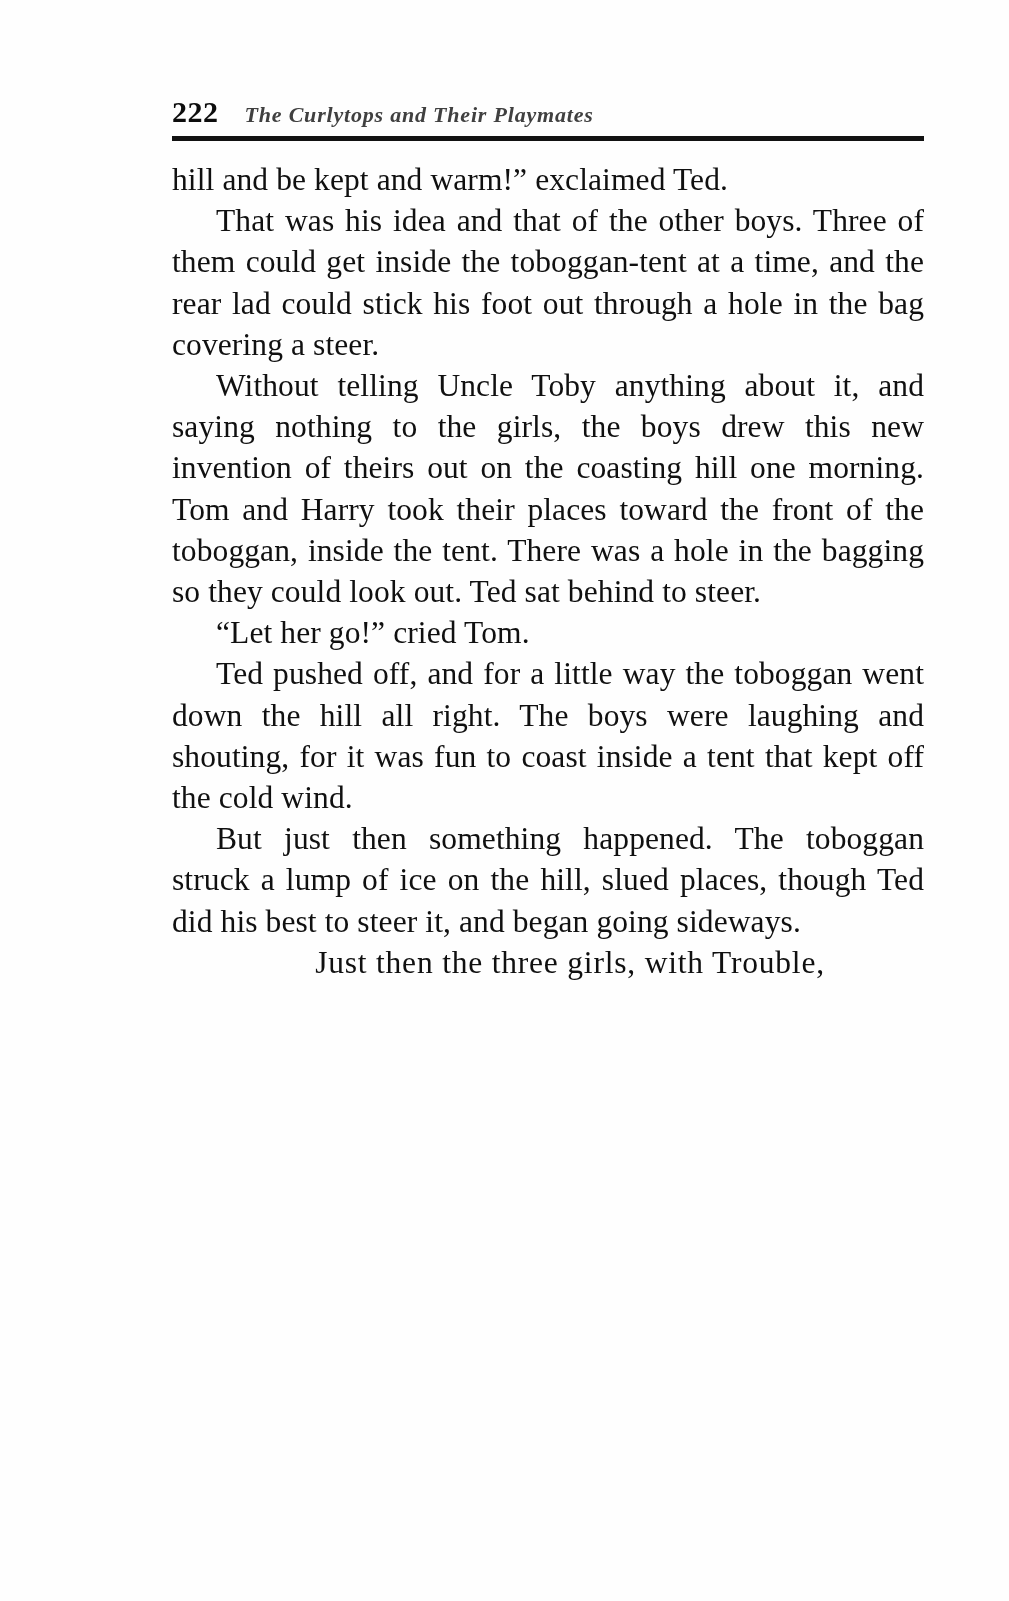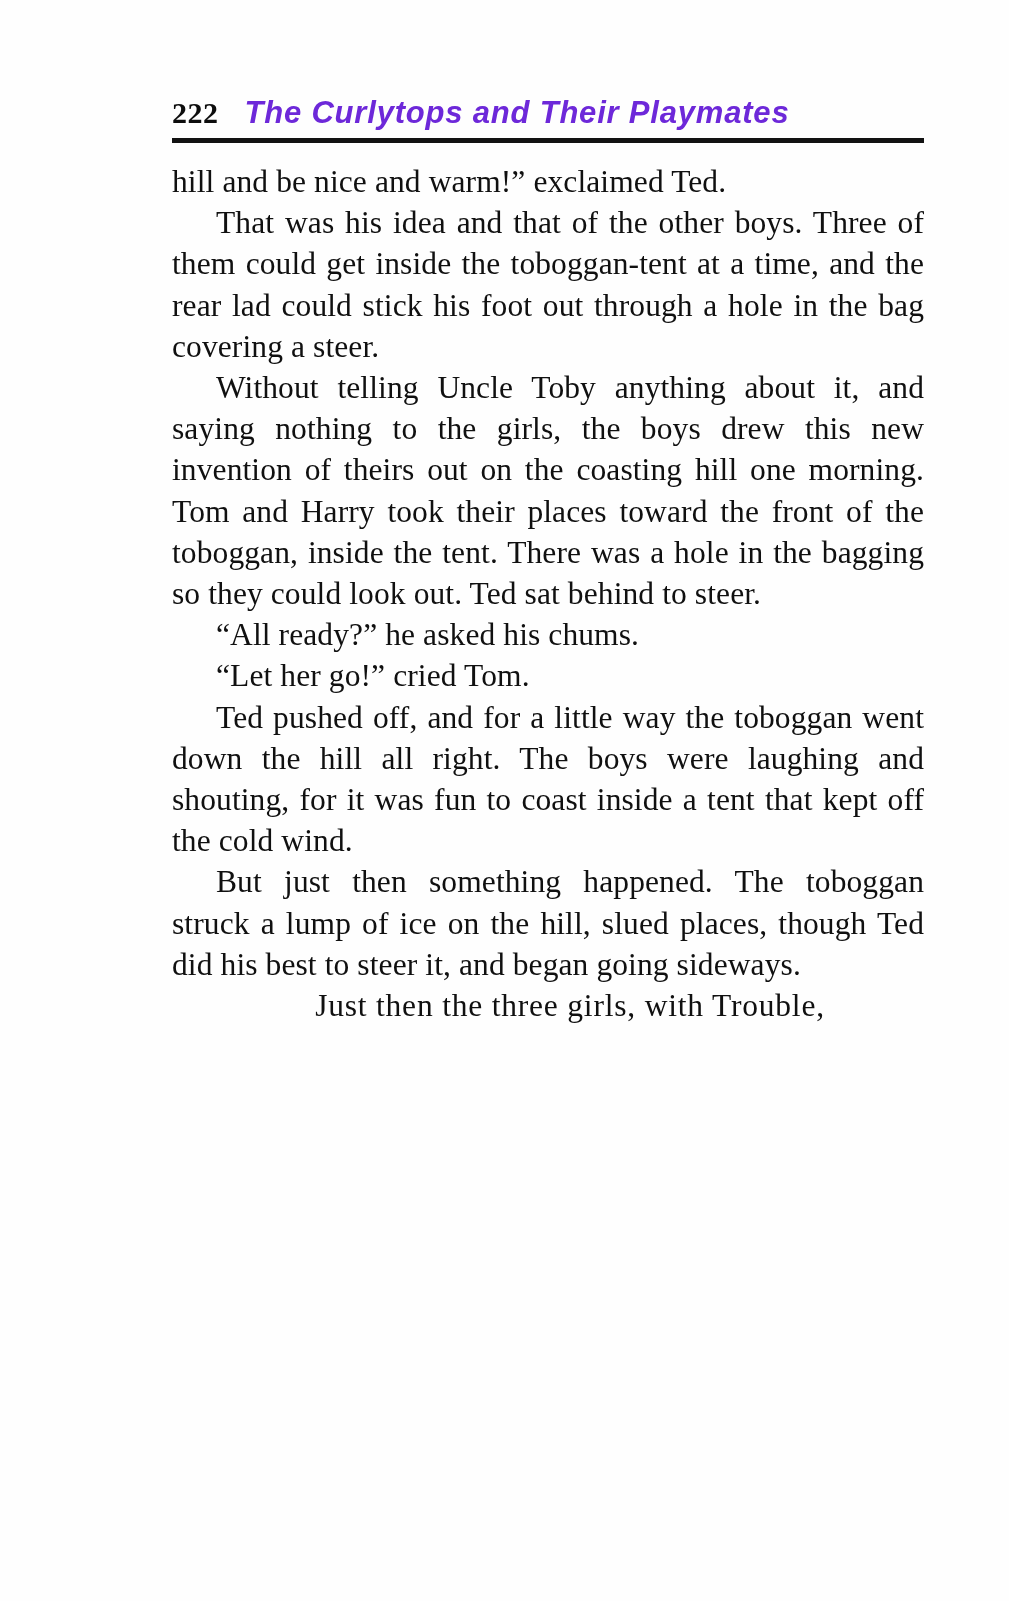--- a/index.html
+++ b/index.html
@@ -35,26 +35,26 @@
   }
   .page-number {
     font-family: "Liberation Serif", serif;
     font-weight: bold;
     font-size: 30px;
     letter-spacing: 0.5px;
     margin-right: 26px;
     color: #0d0d0d;
   }
   .head-title {
-    font-family: Liberation Sans, sans-serif;
+    font-family: Liberation Serif, serif;
     font-style: italic;
     font-weight: bold;
-    font-size: 31px;
+    font-size: 22px;
     letter-spacing: 0.8px;
-    color: #6d28d9;
+    color: #404040;
   }
   .rule {
     width: 752px;
     height: 5px;
     background: #121212;
     margin-top: 7px;
     margin-bottom: 18px;
   }
   .body-text p {
     margin: 0;
@@ -84,24 +84,23 @@
   <div class="content">
 
     <div class="running-head">
       <span class="page-number">222</span>
       <span class="head-title">The Curlytops and Their Playmates</span>
     </div>
 
     <div class="rule"></div>
 
     <div class="body-text">
-      <p class="noindent">hill and be nice and warm!” exclaimed Ted.</p>
+      <p class="noindent">hill and be kept and warm!” exclaimed Ted.</p>
       <p class="indent">That was his idea and that of the other boys.  Three of them could get inside the toboggan-tent at a time, and the rear lad could stick his foot out through a hole in the bag covering a steer.</p>
       <p class="indent">Without telling Uncle Toby anything about it, and saying nothing to the girls, the boys drew this new invention of theirs out on the coasting hill one morning.  Tom and Harry took their places toward the front of the toboggan, inside the tent.  There was a hole in the bagging so they could look out. Ted sat behind to steer.</p>
-      <p class="indent">“All ready?” he asked his chums.</p>
       <p class="indent">“Let her go!” cried Tom.</p>
       <p class="indent">Ted pushed off, and for a little way the toboggan went down the hill all right.  The boys were laughing and shouting, for it was fun to coast inside a tent that kept off the cold wind.</p>
       <p class="indent">But just then something happened.  The toboggan struck a lump of ice on the hill, slued places, though Ted did his best to steer it, and began going sideways.</p>
       <p class="indent">Just then the three girls, with Trouble,</p>
     </div>
 
   </div>
 </div>
 
 </body></html>

